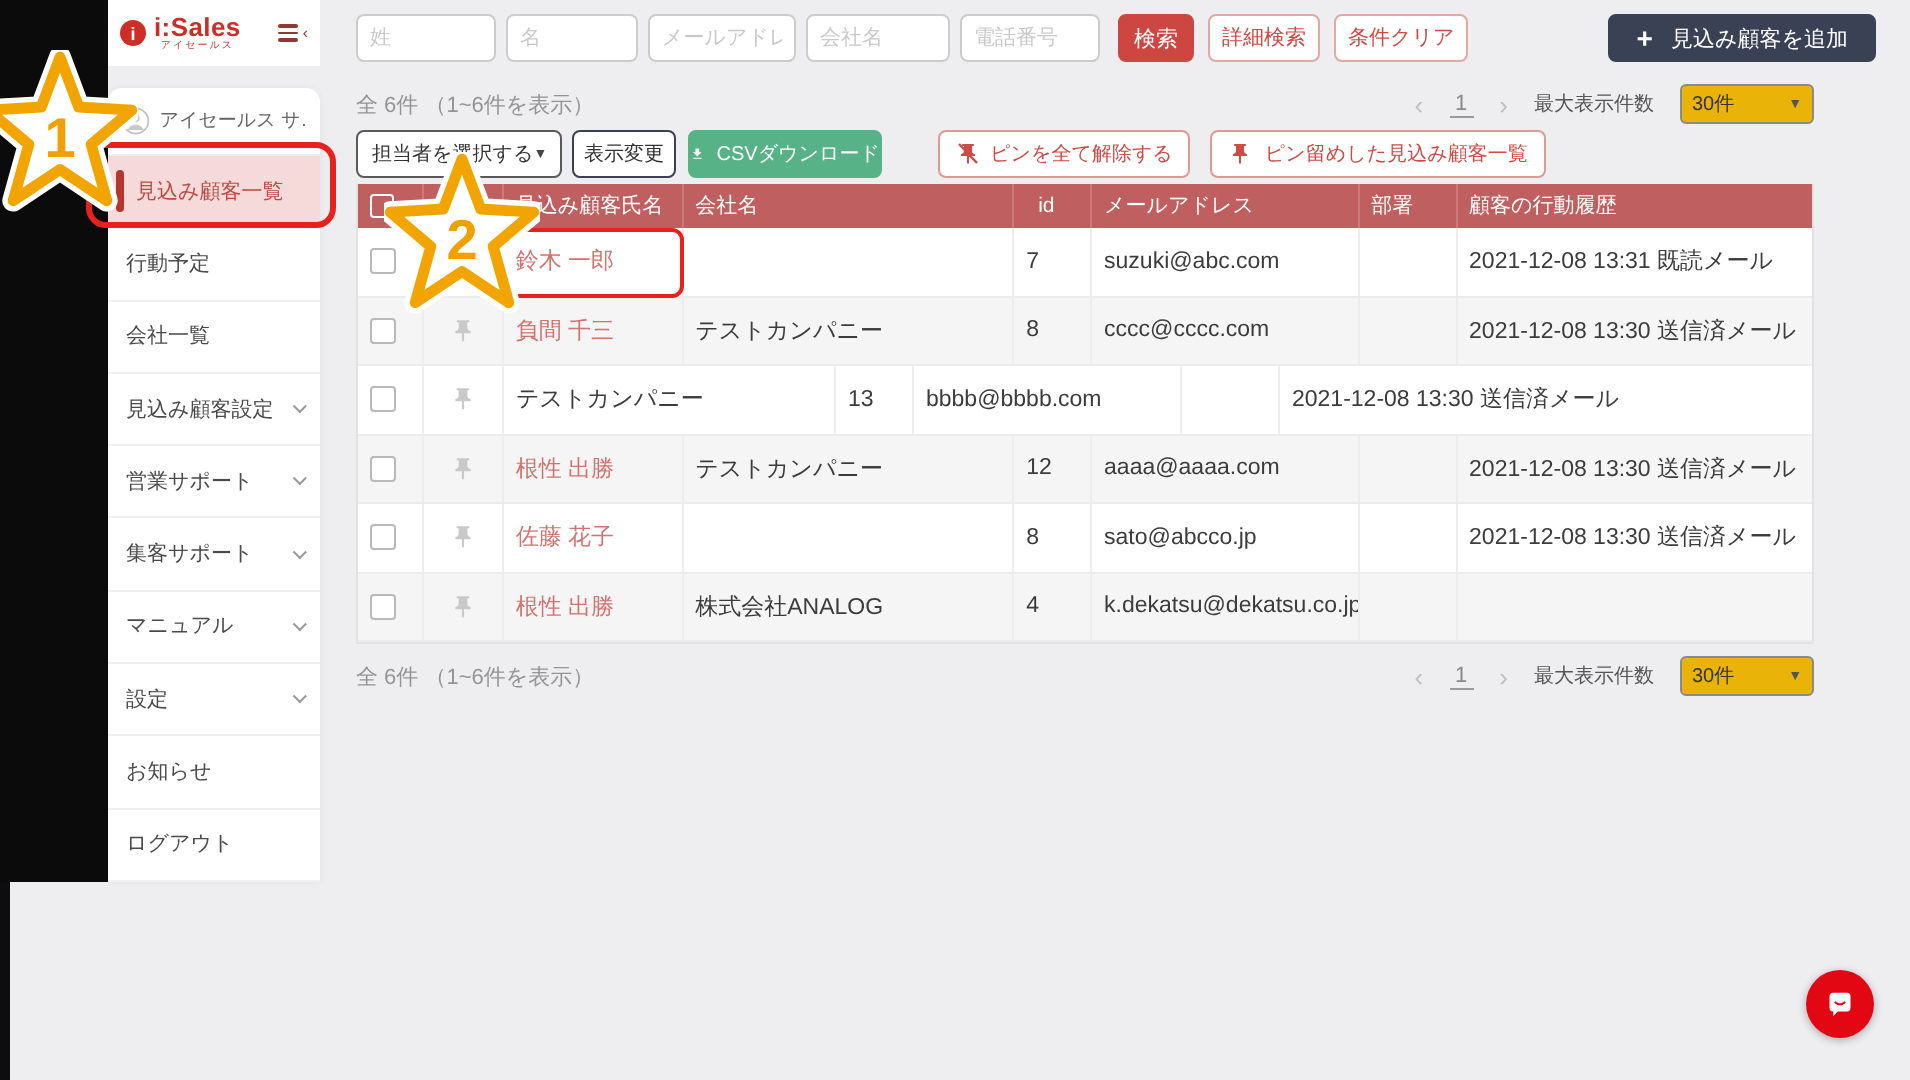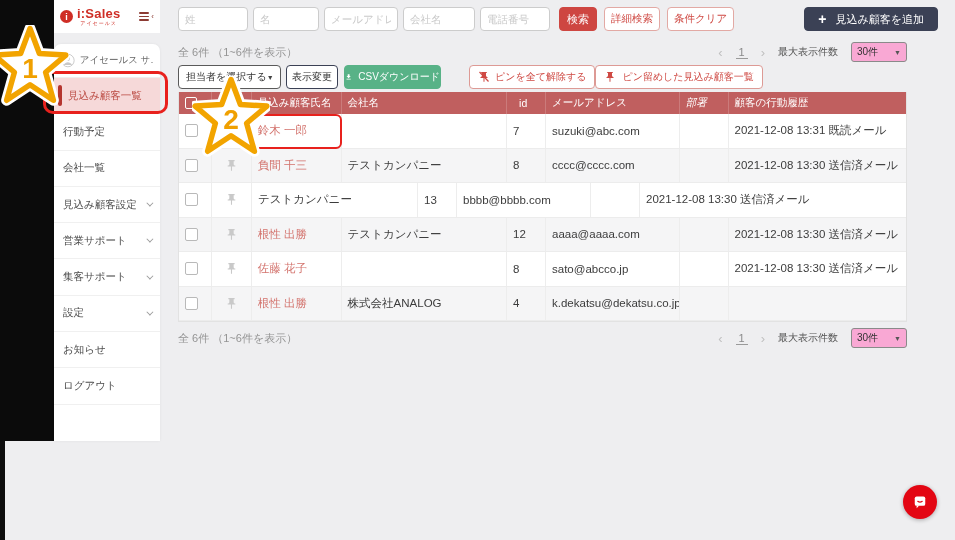--- a/index.html
+++ b/index.html
@@ -51,32 +51,32 @@
     gap:9px;font-size:11px}
   .plus-glyph{font-size:14px;font-weight:bold;line-height:1}
 
   .meta-row{display:flex;align-items:center;margin-right:31px;font-size:11px;color:#949494;height:16px}
   .meta-top{margin-top:13px}
   .meta-bottom{margin-top:8px}
   .pager{margin-left:auto;display:flex;align-items:center;gap:13px}
   .pg-arrow{color:#c0c0c0;font-size:13px;cursor:pointer}
   .pg-num{color:#8a8a8a;border-bottom:1px solid #9a9a9a;padding:0 3px;font-size:11px;cursor:pointer}
   .max-label{color:#555;font-size:10px}
-  .select-box{width:56px;height:20px;border:1px solid #8a8a8a;border-radius:3px;background:#f9a8d4;
+  .select-box{width:67px;height:20px;border:1px solid #8a8a8a;border-radius:3px;background:#eab308;
     color:#333;font-size:10px;display:flex;align-items:center;padding:0 5px;cursor:pointer}
   .select-box .caret{margin-left:auto;font-size:7px;color:#555}
 
   .toolbar-row{display:flex;align-items:center;margin-top:5px;height:24px}
   .btn-assignee{width:103px;border-color:#5a5a5a;color:#333;font-size:10px;padding:0 7px;
     justify-content:space-between}
   .btn-assignee .caret{font-size:7px;color:#444}
   .btn-display{width:52px;margin-left:5px;border-color:#3b4155;color:#333;font-size:10px}
   .btn-csv{margin-left:6px;background:#58b287;border-color:#58b287;color:#fff;width:97px;gap:6px;font-size:10px}
   .btn-unpin{margin-left:28px;border-color:#dd9a95;color:#cf4a44;gap:5px;padding:0 8px;font-size:10px}
-  .btn-pinned{border-color:#dd9a95;color:#cf4a44;gap:6px;padding:0 8px;font-size:10px}
+  .btn-pinned{margin-left:10px;border-color:#dd9a95;color:#cf4a44;gap:6px;padding:0 8px;font-size:10px}
 
   
   .table{margin-top:3px;width:729px;background:#fff;border:1px solid #e2e2e2;border-top:none}
   .thead{display:flex;background:#c05f5f;height:22px;color:#fff;font-size:10.5px;align-items:center}
   .th{display:flex;align-items:center;padding:0 6px;height:100%;border-left:1px solid rgba(255,255,255,.18);
     overflow:hidden;white-space:nowrap}
   .th:first-child{border-left:none}
   .hd-cb{width:12px;height:12px;appearance:none;border:1px solid #fff;border-radius:2px;background:transparent;cursor:pointer}
   .hd-caret{color:#fff;font-size:7px;margin-left:3px}
   .trow{display:flex;height:34.5px;font-size:11.5px;color:#3c3c3c;align-items:stretch;border-bottom:1px solid #ececec}
@@ -146,20 +146,24 @@
           <div class="menu-item">
             <span class="menu-label">見込み顧客設定</span>
             <i class="chev"></i>
           </div>
           <div class="menu-item">
             <span class="menu-label">営業サポート</span>
             <i class="chev"></i>
           </div>
           <div class="menu-item">
             <span class="menu-label">集客サポート</span>
+            <i class="chev"></i>
+          </div>
+          <div class="menu-item">
+            <span class="menu-label">マニュアル</span>
             <i class="chev"></i>
           </div>
           <div class="menu-item">
             <span class="menu-label">設定</span>
             <i class="chev"></i>
           </div>
           <div class="menu-item">
             <span class="menu-label">お知らせ</span>
           </div>
           <div class="menu-item">
@@ -232,21 +236,21 @@
       <div class="thead" id="thead">
           <div class="th" style="width: 32px;">
             <input type="checkbox" class="hd-cb" style="">
             <span class="hd-caret">▾</span>
           </div>
           <div class="th" style="width: 40px;"></div>
           <div class="th" style="width: 90px;">見込み顧客氏名</div>
           <div class="th" style="width: 166px;">会社名</div>
           <div class="th" style="width: 39px; padding-left: 12px;">id</div>
           <div class="th" style="width: 134px;">メールアドレス</div>
-          <div class="th" style="width: 49px; font-style: italic;">部署</div>
+          <div class="th" style="width: 49px;">部署</div>
           <div class="th" style="width: 179px; flex: 1 1 auto;">顧客の行動履歴</div>
         </div>
       <div id="tbody">
           <div class="trow">
             <div class="td" style="width: 32px;">
               <input type="checkbox" class="row-cb" style="">
             </div>
             <div class="td" style="width: 40px;">
               <span class="pin-wrap">
                 <svg viewBox="0 0 24 24" width="13" height="13">

